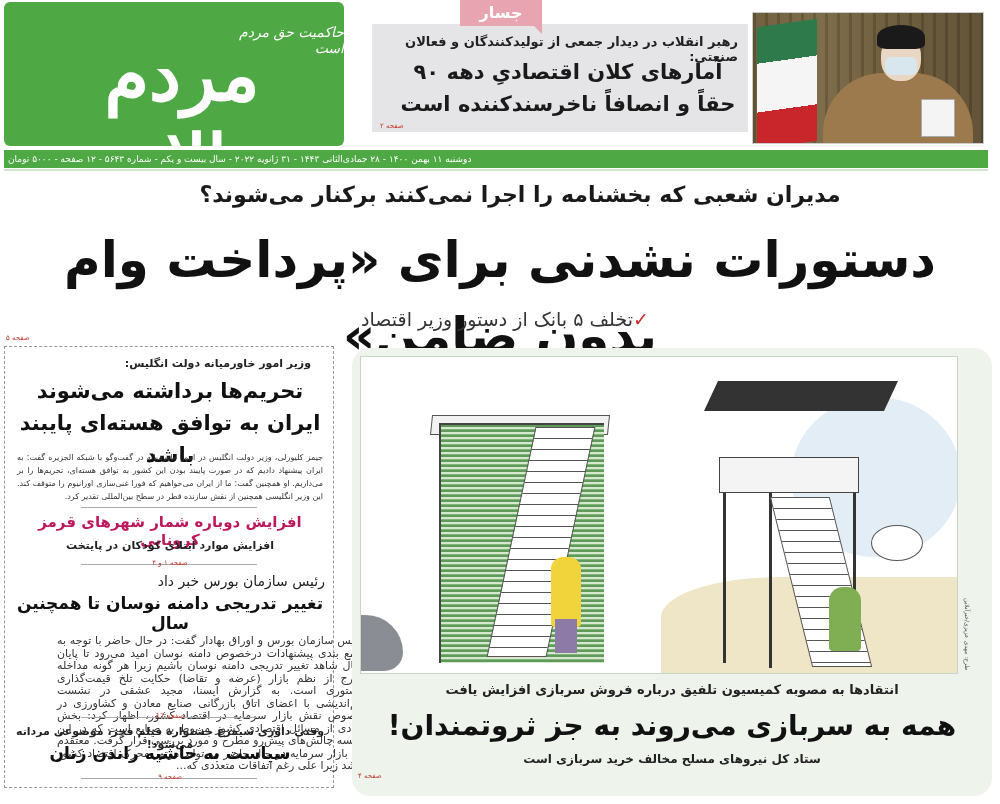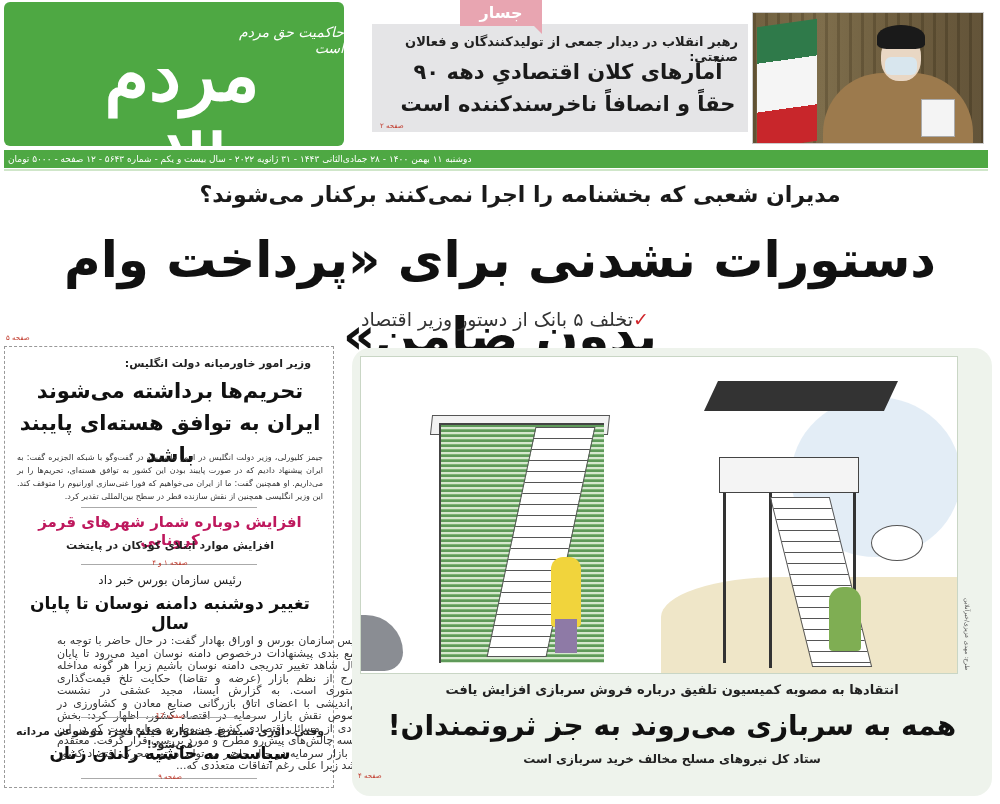--- a/index.html
+++ b/index.html
@@ -127,22 +127,22 @@
     .lc-h2 {
       position: absolute; left: 10px; top: 166px; width: 310px; text-align: center;
       font-size: 15px; font-weight: bold; color: #be185d;
     }
     .lc-sub2 {
       position: absolute; left: 10px; top: 192px; width: 310px; text-align: center;
       font-size: 11px; font-weight: bold; color: #222;
     }
     .lc-ref2 { position: absolute; left: 0; top: 212px; width: 330px; text-align: center; }
     .lc-kicker3 {
-      position: absolute; left: 10px; top: 226px; width: 310px; text-align: center;
-      font-size: 12px; color: #222;
+      position: absolute; left: 10px; top: 226px; width: 310px; text-align: right;
+      font-size: 14px; color: #222;
     }
     .lc-h3 {
       position: absolute; left: 10px; top: 246px; width: 310px; text-align: center;
       font-size: 17px; font-weight: bold; color: #111;
     }
     .lc-body3 {
       position: absolute; left: 12px; top: 288px; width: 306px; text-align: justify;
       font-size: 11px; line-height: 12.5px; color: #333; margin-left: 40px;
     }
     .lc-ref3 { position: absolute; left: 0; top: 365px; width: 330px; text-align: center; }
@@ -252,21 +252,21 @@
   </div>
   <div class="lc-body">جیمز کلیورلی، وزیر دولت انگلیس در امور خاورمیانه در گفت‌وگو با شبکه الجزیره گفت: به ایران پیشنهاد دادیم که در صورت پایبند بودن این کشور به توافق هسته‌ای، تحریم‌ها را بر می‌داریم. او همچنین گفت: ما از ایران می‌خواهیم که فورا غنی‌سازی اورانیوم را متوقف کند. این وزیر انگلیسی همچنین از نقش سازنده قطر در سطح بین‌المللی تقدیر کرد.</div>
   <div class="lc-rule" style="top:160px"></div>
 
   <div class="lc-h2">افزایش دوباره شمار شهرهای قرمز کرونایی</div>
   <div class="lc-sub2">افزایش موارد ابتلای کودکان در پایتخت</div>
   <div class="lc-rule" style="top:217px"></div>
   <div class="page-ref lc-ref2">صفحه ۱ و ۴</div>
 
   <div class="lc-kicker3">رئیس سازمان بورس خبر داد</div>
-  <div class="lc-h3">تغییر دوشنبه دامنه نوسان تا پایان سال</div>
+  <div class="lc-h3">تغییر تدریجی دامنه نوسان تا همچنین سال</div>
   <div class="lc-body3">رئیس سازمان بورس و اوراق بهادار گفت: در حال حاضر با توجه به جمع بندی پیشنهادات درخصوص دامنه نوسان امید می‌رود تا پایان سال شاهد تغییر تدریجی دامنه نوسان باشیم زیرا هر گونه مداخله خارج از نظم بازار (عرضه و تقاضا) حکایت تلخ قیمت‌گذاری دستوری است. به گزارش ایسنا، مجید عشقی در نشست هم‌اندیشی با اعضای اتاق بازرگانی صنایع معادن و کشاورزی در خصوص نقش بازار سرمایه در اقتصاد کشور، اظهار کرد: بخش زیادی از مسائل اقتصادی کشور مربوط به صنایع است که در این جلسه چالش‌های پیش‌رو مطرح و مورد بررسی قرار گرفت. معتقدم که بازار سرمایه در حال حاضر می‌تواند موتور محرک اقتصاد کشور باشد زیرا علی رغم اتفاقات متعددی که...</div>
   <div class="lc-rule" style="top:370px"></div>
   <div class="page-ref lc-ref3">صفحه 17</div>
 
   <div class="lc-kicker4">وقتی داوری سیمرغ جشنواره فیلم فجر، موضوعی مردانه می‌شود!</div>
   <div class="lc-h4">سیاست به حاشیه راندن زنان</div>
   <div class="lc-rule" style="top:431px"></div>
   <div class="page-ref lc-ref4">صفحه ۹</div>
 </div>
 

